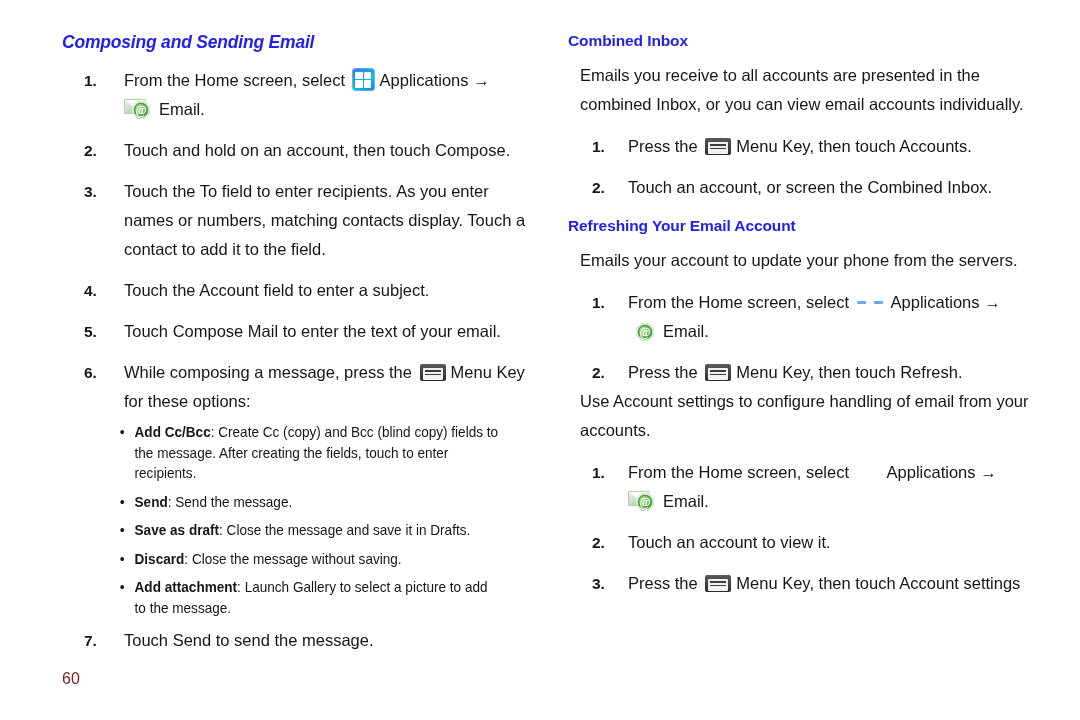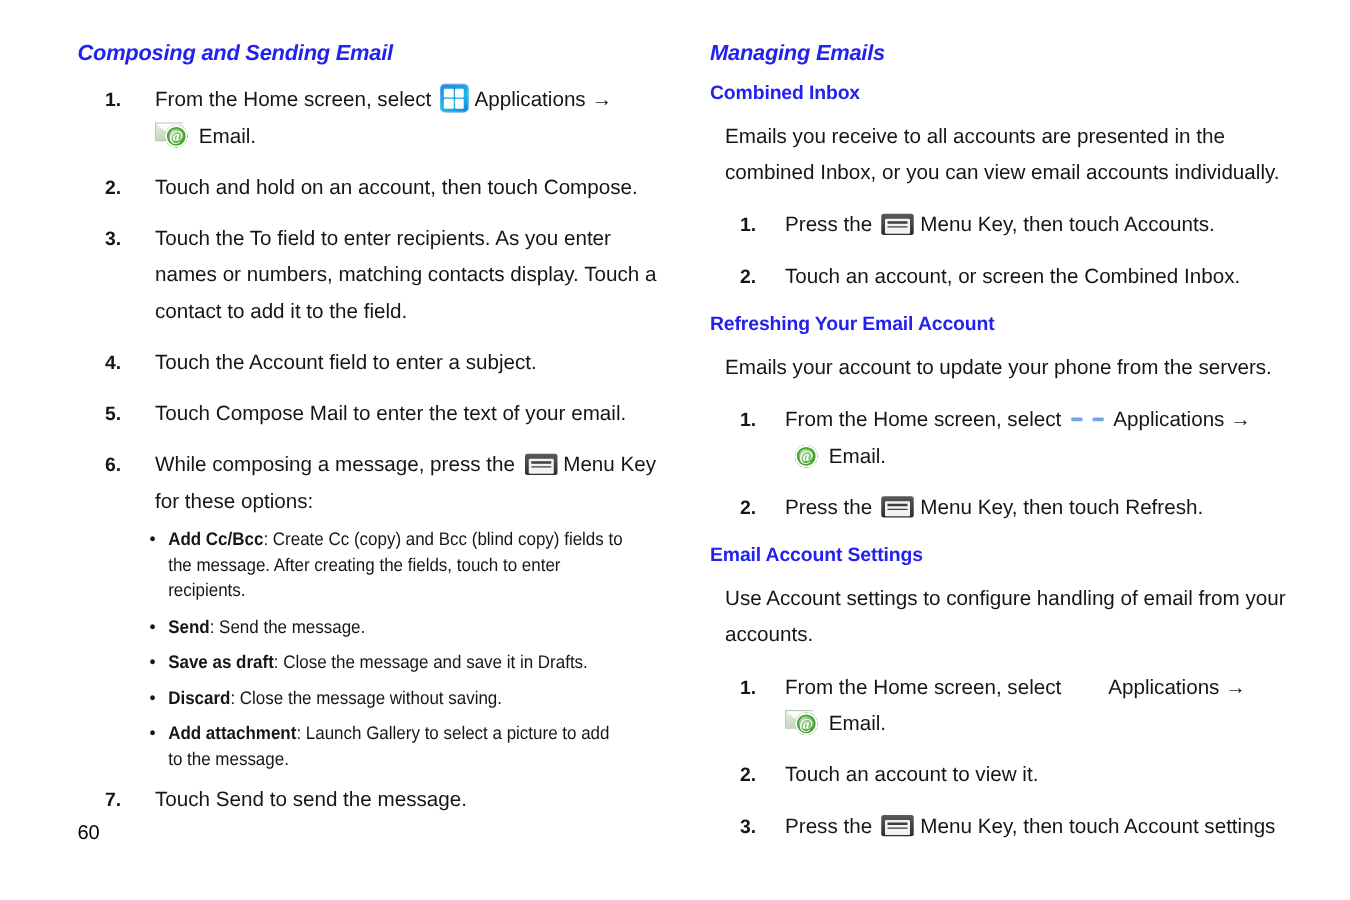--- a/index.html
+++ b/index.html
@@ -249,23 +249,23 @@
   .icon-menukey .b1 { top: 2.5px; }
   .icon-menukey .b2 { top: 6.2px; }
 
   
   .arrow { font-weight: bold; }
 
   
   .page-number {
     position: absolute;
     left: 62px;
-    bottom: 44px;
+    bottom: 32px;
     font-size: 16px;
-    color: #000000;
+    color: #7f1d1d;
   }
 
   b, .bold { font-weight: normal; }
 </style>
 </head>
 <body>
 
 <div class="page">
 
   <div class="column col-left">
@@ -335,21 +335,20 @@
     <ol class="steps">
       <li>
         <span class="num">7.</span>
         <span>Touch </span><b>Send</b><span> to send the message.</span>
       </li>
     </ol>
   </div>
 
   <div class="column col-right">
 
-    <h2 class="section-title">Managing Emails</h2>
 
     <h3 class="sub-title">Combined Inbox</h3>
     <p class="body-text">Emails you receive to all accounts are presented in the combined Inbox, or you can view email accounts individually.</p>
 
     <ol class="steps">
       <li>
         <span class="num">1.</span>
         <span>Press the </span><span class="icon icon-menukey"><span class="inner">
               <span class="bar b1"></span>
               <span class="bar b2"></span>
@@ -372,21 +371,20 @@
       </li>
       <li>
         <span class="num">2.</span>
         <span>Press the </span><span class="icon icon-menukey"><span class="inner">
               <span class="bar b1"></span>
               <span class="bar b2"></span>
             </span></span><b>Menu Key</b><span>, then touch </span><b>Refresh</b><span>.</span>
       </li>
     </ol>
 
-    <h3 class="sub-title" style="margin-top:15px;">Email Account Settings</h3>
     <p class="body-text">Use Account settings to configure handling of email from your accounts.</p>
 
 
     <ol class="steps">
       <li>
         <span class="num">1.</span>
         <span>From the Home screen, select </span><span class="icon icon-apps-blank"></span><b>Applications</b><span class="arrow"> →</span><br>
         <span class="icon icon-email"><span class="env"></span><span class="at">@</span></span><b>Email</b><span>.</span>
       </li>
       <li>

